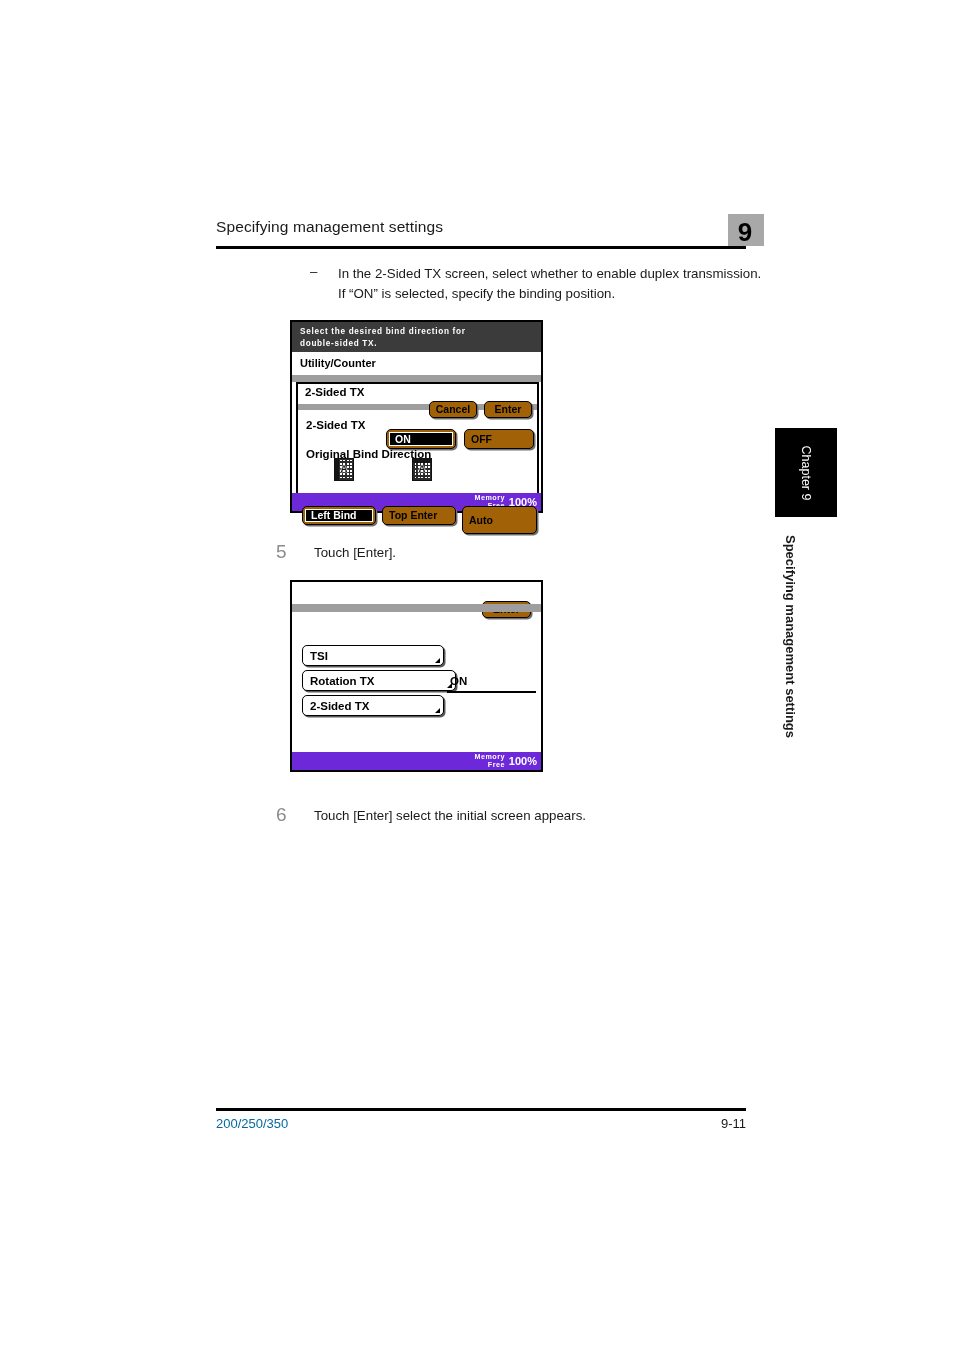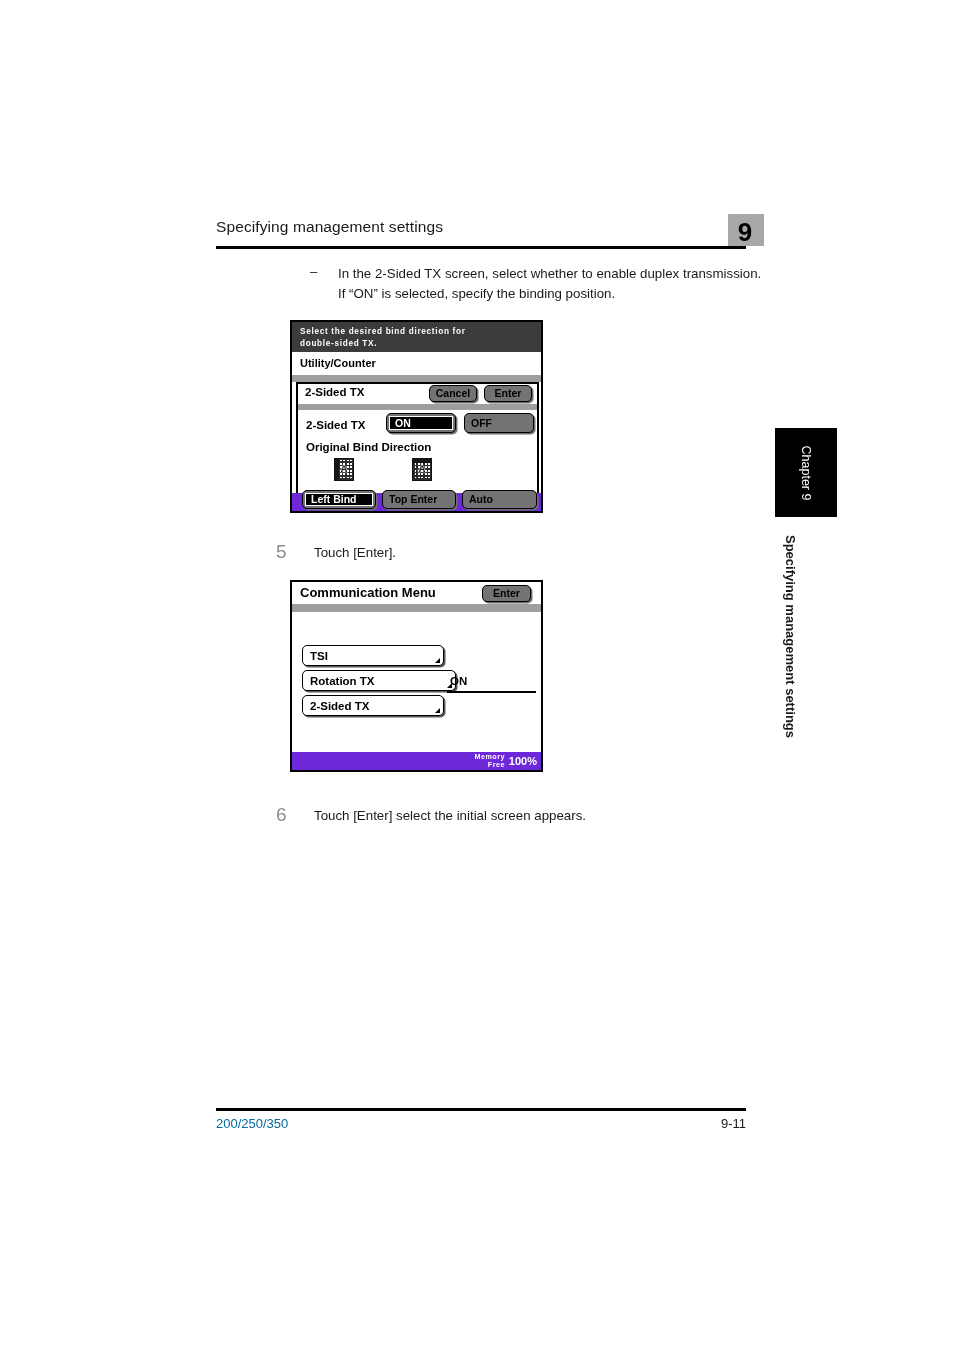--- a/index.html
+++ b/index.html
@@ -185,29 +185,30 @@
     height: 6px;
     background: #9e9e9e;
   }
 
   
   .btn {
     position: absolute;
     box-sizing: border-box;
     border: 1.6px solid #000;
     border-radius: 5px;
-    background: #737373;
+    background: #a16207;
     color: #000;
     font-size: 10.5px;
     font-weight: bold;
     line-height: 1;
     display: flex;
     align-items: center;
     padding-left: 6px;
     box-shadow: 1.5px 1.5px 0 #6e6e6e;
+    margin-top: 16px;
   }
   .btn.center { justify-content: center; padding-left: 0; }
 
   .label-inline {
     position: absolute;
     font-size: 11.5px;
     font-weight: bold;
     color: #000;
   }
 
@@ -433,61 +434,58 @@
 
     <span class="label-inline" style="left:8px; top:35px;">2-Sided TX</span>
 
     <div class="btn" style="left:88px; top:29px; width:70px; height:20px;">
       <span class="sel-inner" style="position:absolute;left:2px;top:2px;right:2px;bottom:2px;background:#000;border:1.4px solid #fff;box-sizing:border-box;"></span>
       <span style="position:relative;z-index:2;color:#fff;padding-left:2px;">ON</span>
     </div>
 
     <div class="btn" style="left:166px; top:29px; width:70px; height:20px;">OFF</div>
 
-    <span class="label-inline" style="left:8px; top:57px;">Original Bind Direction</span>
+    <span class="label-inline" style="left:8px; top:64px;">Original Bind Direction</span>
 
     <div class="bindicon" style="left:36px; top:74px;">
       <span class="bar-left"></span>
       <span class="a-glyph">A</span>
     </div>
 
     <div class="bindicon" style="left:114px; top:74px;">
       <span class="bar-top"></span>
       <span class="a-glyph">A</span>
     </div>
   </div>
 
   <div class="btn" style="left:10px; top:168px; width:74px; height:19px; z-index:5;">
     <span style="position:absolute;left:2px;top:2px;right:2px;bottom:2px;background:#000;border:1.4px solid #fff;box-sizing:border-box;"></span>
     <span style="position:relative;z-index:2;color:#fff;padding-left:2px;">Left Bind</span>
   </div>
 
   <div class="btn" style="left:90px; top:168px; width:74px; height:19px; z-index:5;">Top Enter</div>
 
-  <div class="btn" style="left:170px; top:168px; width:75px; height:19px; z-index:5;">Auto</div>
+  <div class="btn" style="left:170px; top:168px; width:75px; height:28px; z-index:5;">Auto</div>
 
   <div class="lcd-memorybar">
     <div class="mem-lines">
       <div>Memory</div>
       <div>Free</div>
     </div>
     <div class="mem-pct">100%</div>
   </div>
 </div>
 
 <div class="step" style="left:276px; top:545px;">
   <span class="step-num">5</span>
   <span class="step-text">Touch [Enter].</span>
 </div>
 
 <div class="lcd" id="lcd-comm">
 
-  <div class="comm-titlebar">
-    <span class="comm-title">Communication Menu</span>
-  </div>
   <div class="btn center" style="left:190px; top:3px; width:49px; height:17px;">Enter</div>
   <div class="comm-graystrip"></div>
 
   <div class="listbtn" style="left:10px; top:63px; width:142px; height:21px;">TSI</div>
 
   <div class="listbtn" style="left:10px; top:88px; width:154px; height:21px;">Rotation TX</div>
   <span class="value-text" style="left:158px; top:93px;">ON</span>
   <span class="value-underline" style="left:155px; top:109px; width:89px;"></span>
 
   <div class="listbtn" style="left:10px; top:113px; width:142px; height:21px;">2-Sided TX</div>

